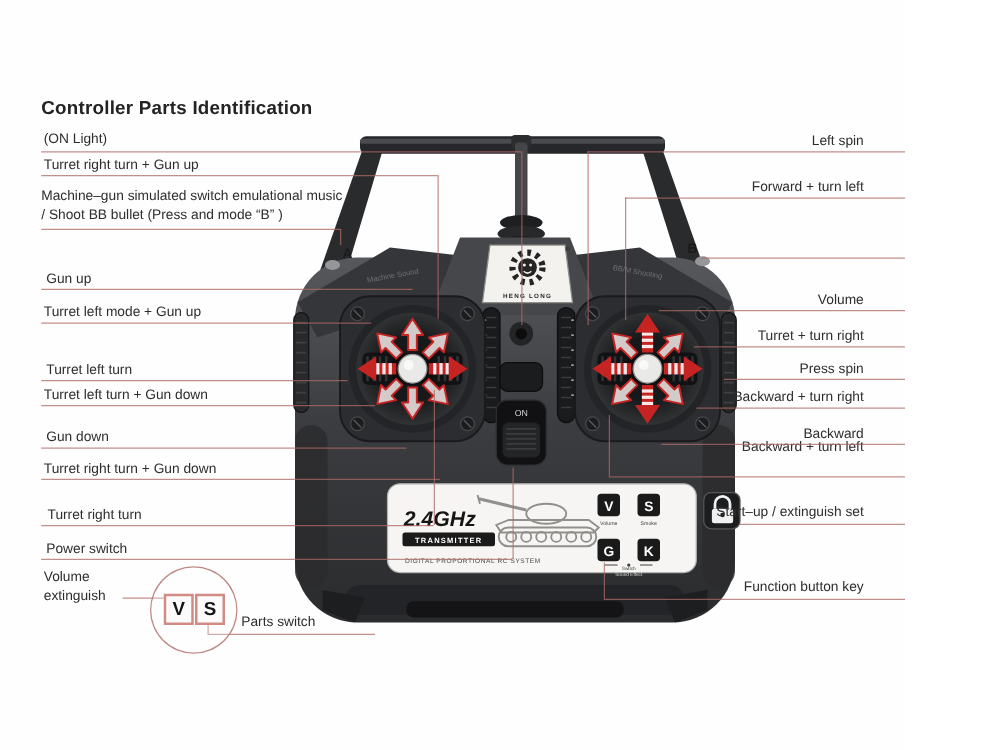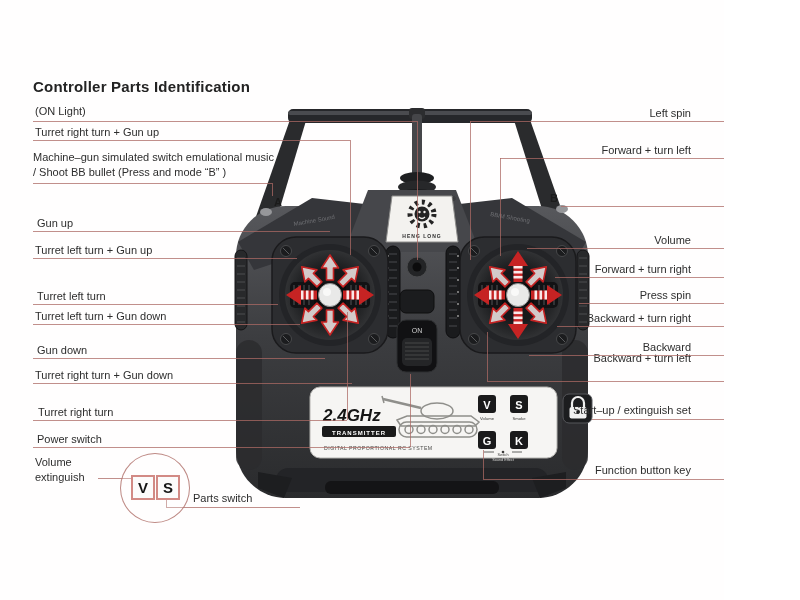--- a/index.html
+++ b/index.html
@@ -58,35 +58,35 @@
   <div class="vl" style="left:470px;top:121px;height:139px"></div>
   <div class="vl" style="left:500px;top:158px;height:98px"></div>
   <div class="vl" style="left:487px;top:332px;height:49px"></div>
   <div class="vl" style="left:483px;top:450px;height:29px"></div>
 
   <div class="lbl" style="left:35px;top:105px">(ON  Light)</div>
   <div class="lbl" style="left:35px;top:126px">Turret right turn + Gun up</div>
   <div class="lbl" style="left:33px;top:151px">Machine–gun simulated switch emulational  music</div>
   <div class="lbl" style="left:33px;top:166px">/ Shoot BB bullet (Press and mode  “B” )</div>
   <div class="lbl" style="left:37px;top:217px">Gun up</div>
-  <div class="lbl" style="left:35px;top:244px">Turret left turn + Gun up</div>
+  <div class="lbl" style="left:35px;top:244px">Turret left mode + Gun up</div>
   <div class="lbl" style="left:37px;top:290px">Turret left turn</div>
   <div class="lbl" style="left:35px;top:310px">Turret left turn + Gun down</div>
   <div class="lbl" style="left:37px;top:344px">Gun down</div>
   <div class="lbl" style="left:35px;top:369px">Turret right turn + Gun down</div>
   <div class="lbl" style="left:38px;top:406px">Turret right turn</div>
   <div class="lbl" style="left:37px;top:433px">Power switch</div>
   <div class="lbl" style="left:35px;top:456px">Volume</div>
   <div class="lbl" style="left:35px;top:471px">extinguish</div>
   <div class="lbl" style="left:193px;top:492px">Parts switch</div>
 
   <div class="lbl r" style="top:107px">Left spin</div>
   <div class="lbl r" style="top:144px">Forward + turn left</div>
   <div class="lbl r" style="top:234px">Volume</div>
-  <div class="lbl r" style="top:263px">Forward + turn right</div>
+  <div class="lbl r" style="top:263px">Turret + turn right</div>
   <div class="lbl r" style="top:289px">Press spin</div>
   <div class="lbl r" style="top:312px">Backward + turn right</div>
   <div class="lbl r" style="top:341px">Backward</div>
   <div class="lbl r" style="top:352px">Backward + turn left</div>
   <div class="lbl r" style="top:404px">Start–up / extinguish set</div>
   <div class="lbl r" style="top:464px">Function button key</div>
 
   <svg class="device" width="380" height="410" viewBox="0 0 380 410">
     <defs>
       <linearGradient id="bodyGrad" x1="0" y1="0" x2="0" y2="1">

